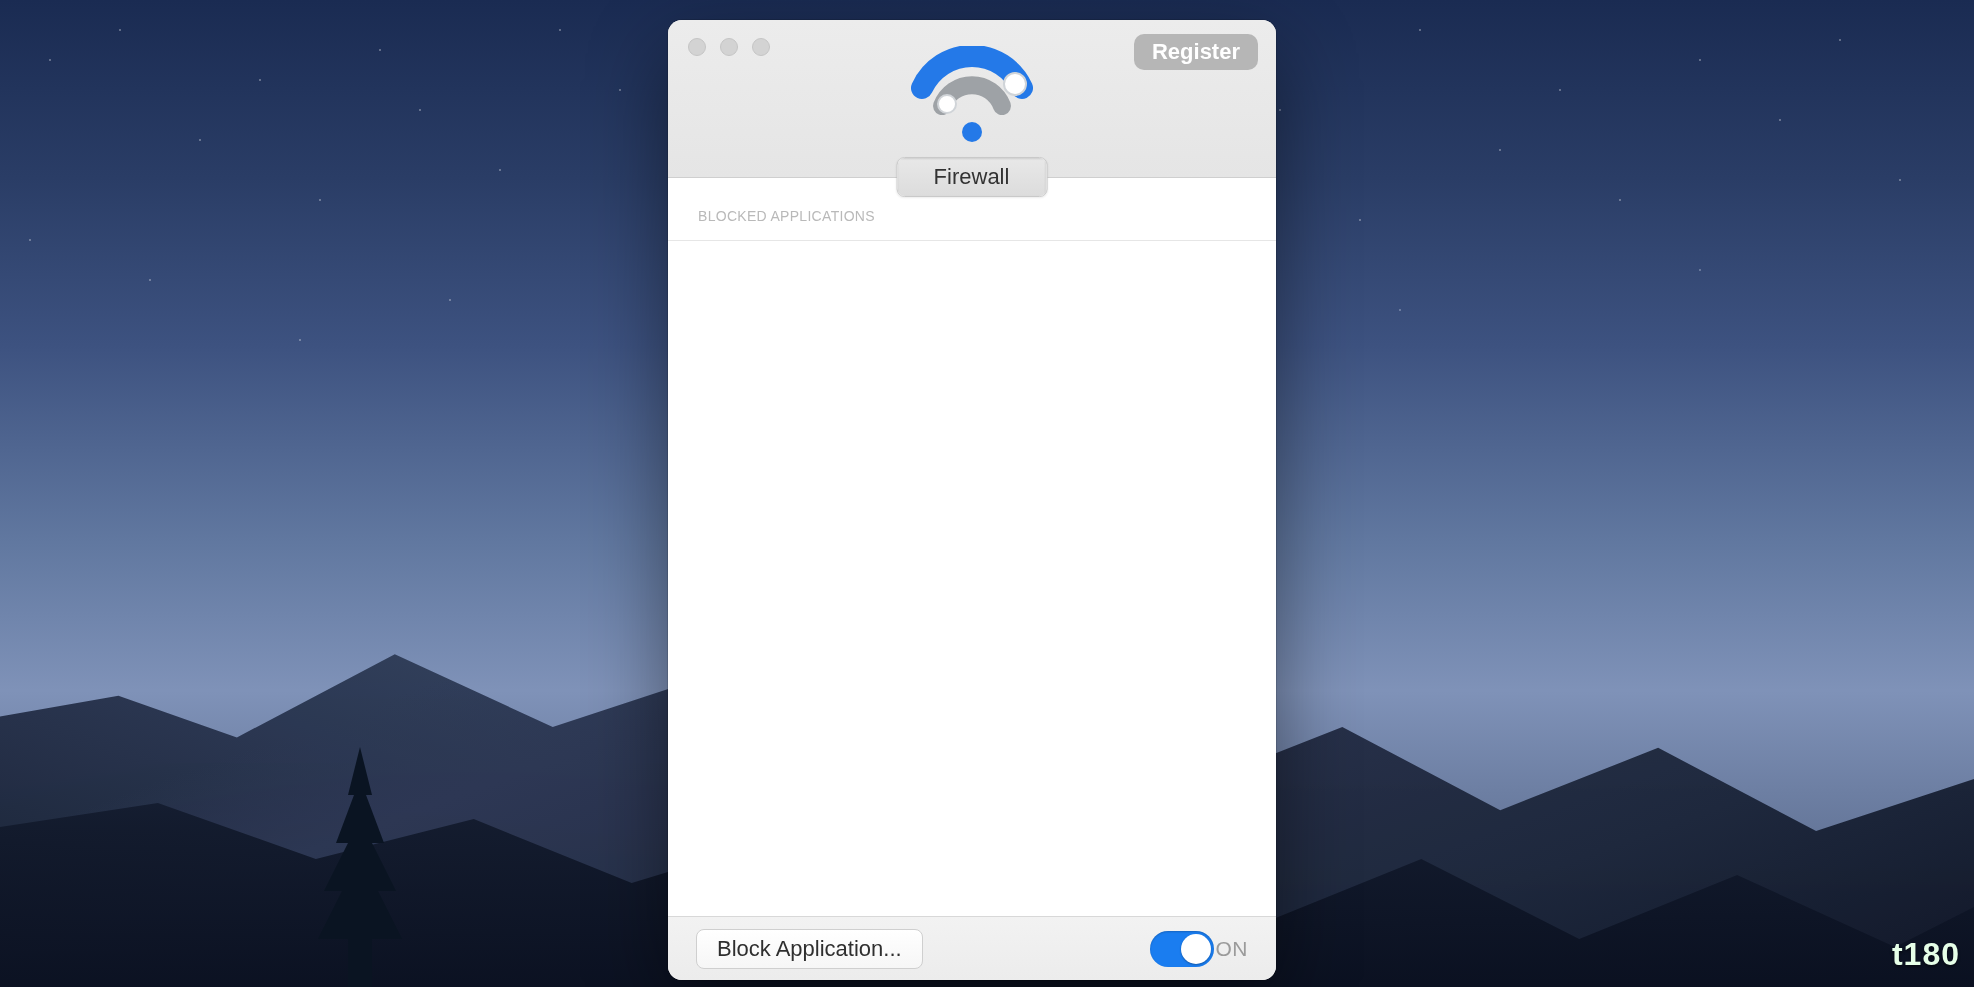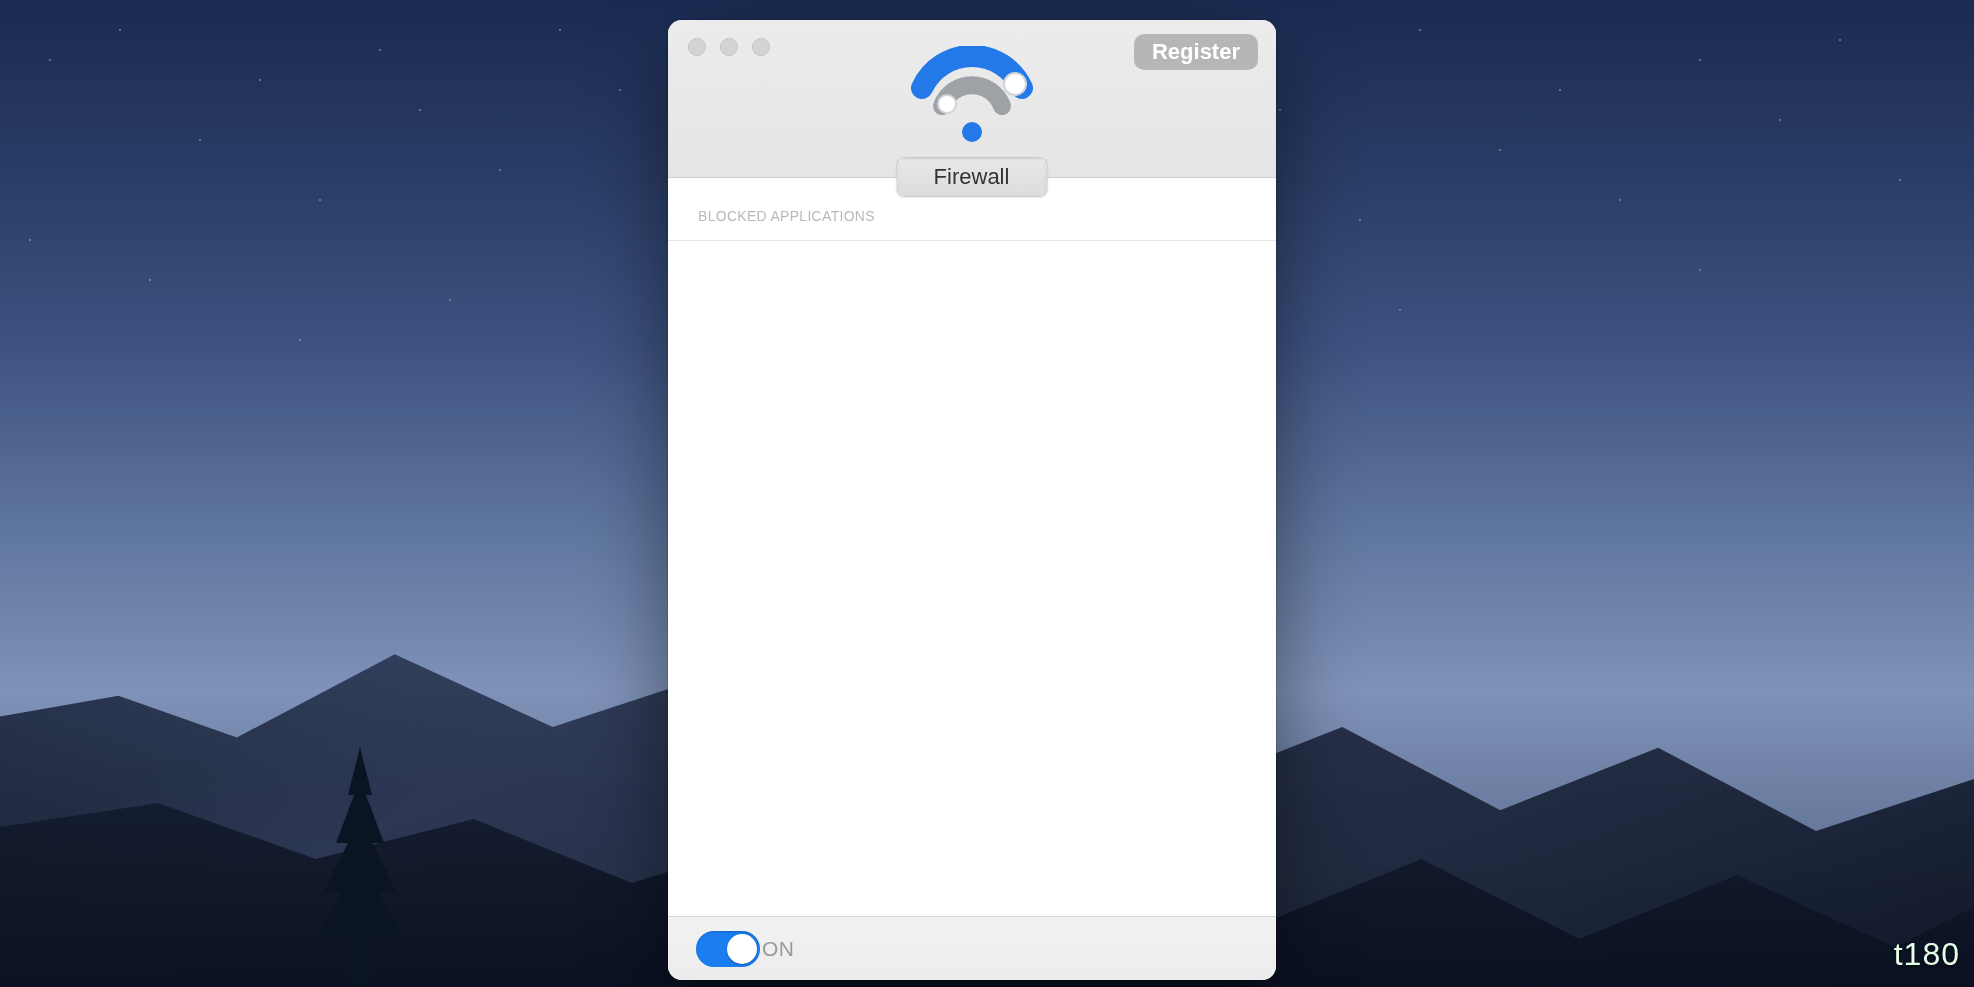--- a/index.html
+++ b/index.html
@@ -70,21 +70,21 @@
   }
 
   .tree {
     position:absolute; bottom:0; left:300px; width:120px; height:240px;
     background: #0a1422;
     clip-path: polygon(50% 0, 60% 20%, 55% 20%, 70% 40%, 60% 40%, 80% 60%, 65% 60%, 85% 80%, 60% 80%, 60% 100%, 40% 100%, 40% 80%, 15% 80%, 35% 60%, 20% 60%, 40% 40%, 30% 40%, 45% 20%, 40% 20%);
   }
 
   .watermark {
     position: absolute; right: 14px; bottom: 14px;
-    color: #e6ffe8; font-weight: 400; font-size: 32px;
+    color: #e6ffe8; font-weight: 700; font-size: 32px;
     letter-spacing: 1px;
     text-shadow: 0 2px 3px rgba(0,0,0,.5);
     font-family: Arial, sans-serif;
   }
 
   
   .window {
     position: absolute;
     left: 668px; top: 20px;
     width: 608px; height: 960px;
@@ -224,20 +224,21 @@
       <div class="seg-sep"></div>
     </div>
   </div>
 
   <div class="content">
     <div class="section-header">BLOCKED APPLICATIONS</div>
     <div class="list-sep"></div>
   </div>
 
   <div class="footer">
+    <button class="block-btn">Block Application...</button>
     <div class="toggle-wrap">
       <div class="toggle">
         <div class="knob"></div>
       </div>
       <div class="toggle-label">ON</div>
     </div>
   </div>
 
 </div>
 

